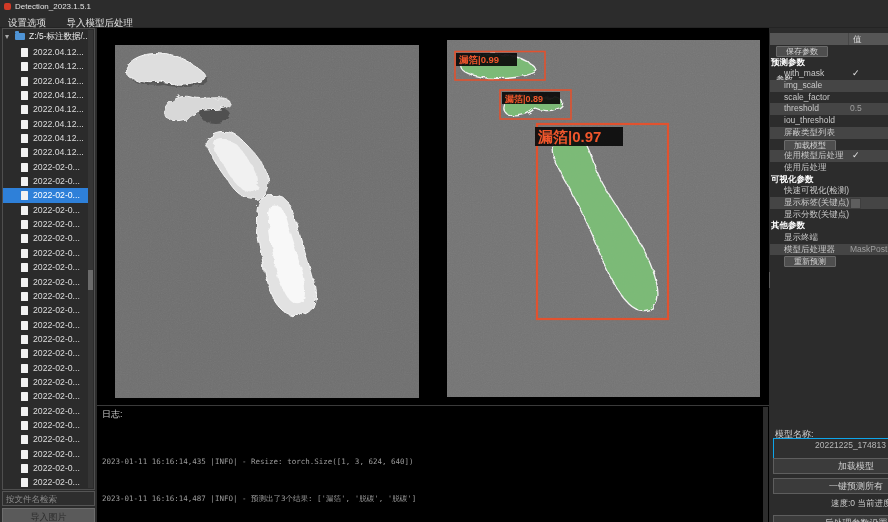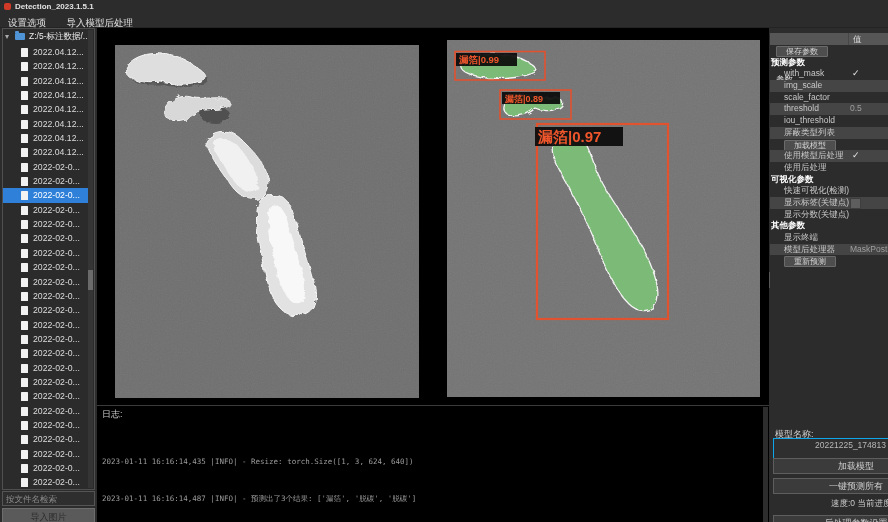--- a/index.html
+++ b/index.html
@@ -1,19 +1,19 @@
 <!DOCTYPE html>
 <html><head>
 <meta charset="utf-8">
 <style>
   html,body{margin:0;padding:0;background:#1a1a1a;}
   #app{position:relative;width:888px;height:522px;overflow:hidden;background:#2c2c2c;
        font-family:"Liberation Sans",sans-serif;color:#ddd;-webkit-font-smoothing:antialiased;}
   
-  .titlebar{position:absolute;left:0;top:0;width:872px;height:12px;font-weight:bold;}
+  .titlebar{position:absolute;left:0;top:0;width:872px;height:12px;}
   .app-icon{position:absolute;left:4px;top:3px;width:7px;height:7px;background:#d03a26;border-radius:2px;}
   .title-text{position:absolute;left:15px;top:2px;font-size:8px;color:#e2e2e2;white-space:nowrap;}
   .menubar{position:absolute;left:0;top:12px;width:888px;height:15px;border-bottom:1px solid #242424;}
   .menu-item{display:inline-block;padding:2px 8px 0 8px;font-size:9.5px;color:#e0e0e0;cursor:default;}
   
   .tree-panel{position:absolute;left:2px;top:28px;width:93px;height:462px;background:#2b2b2b;
               border:1px solid #4f4f4f;box-sizing:border-box;overflow:hidden;}
   .tree-root{position:relative;height:15px;line-height:15px;font-size:8.5px;color:#eee;white-space:nowrap;}
   .caret{position:absolute;left:2px;top:0px;font-size:8px;color:#aaa;}
   .folder-ico{position:absolute;left:12px;top:4px;width:10px;height:7px;background:#4f94d6;border-radius:1px;}

